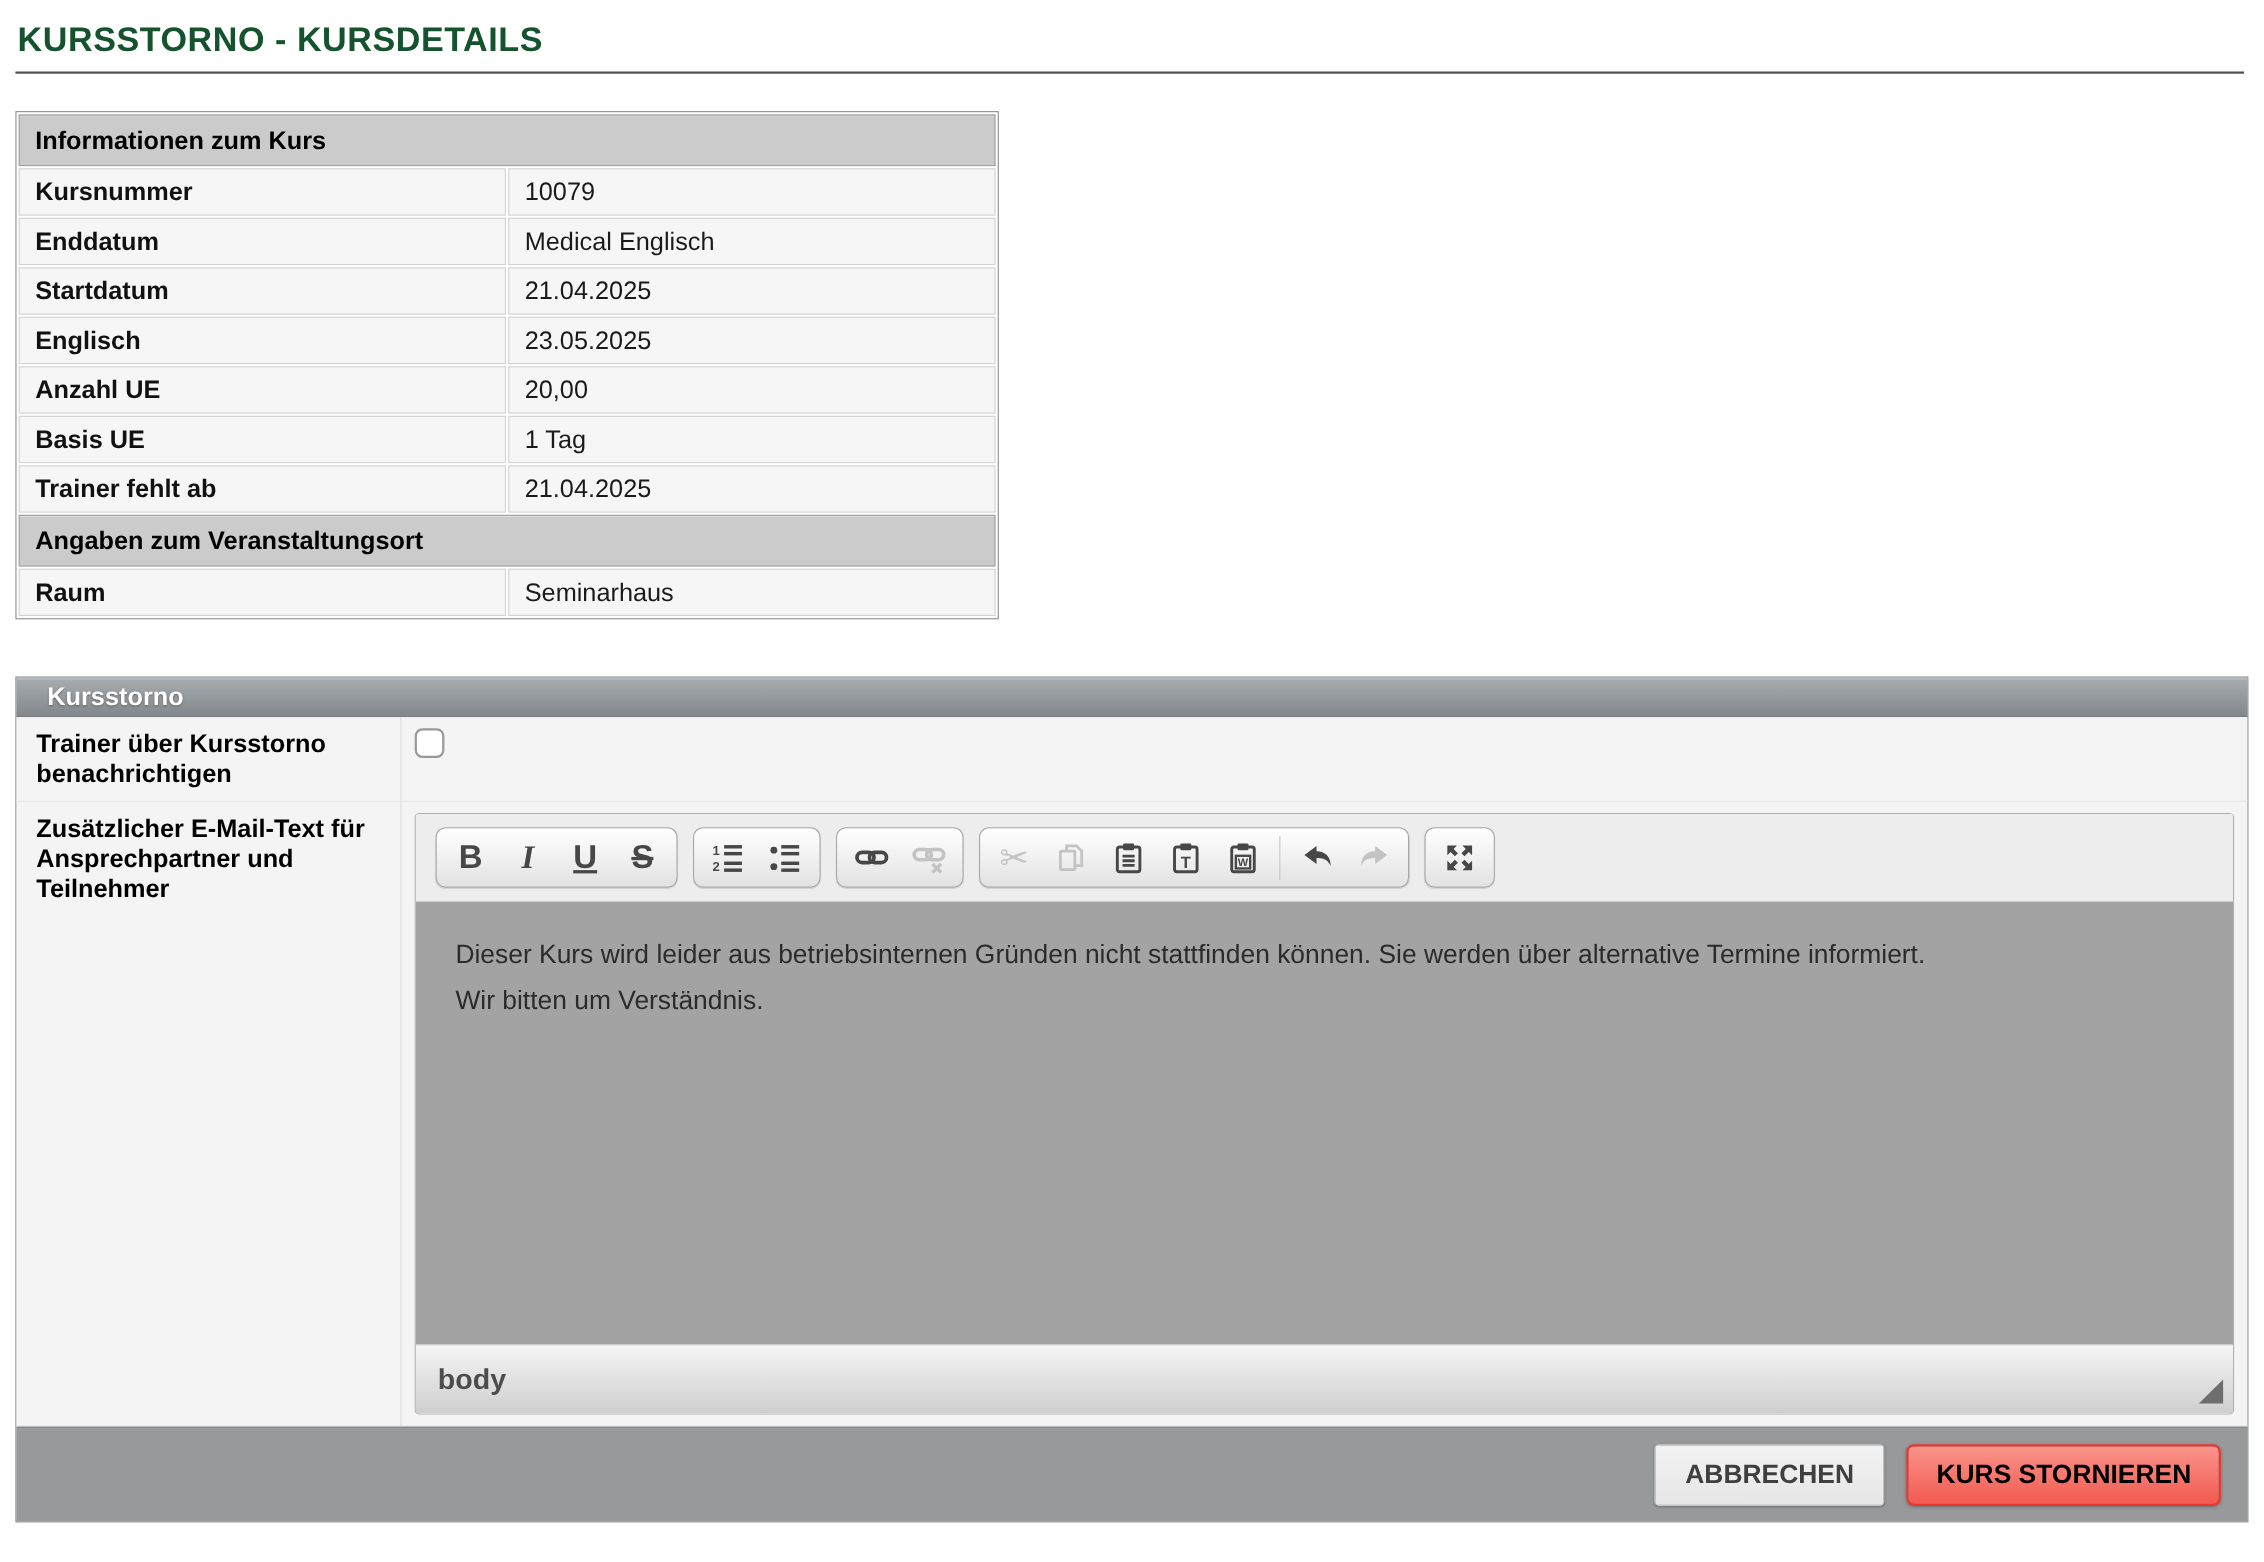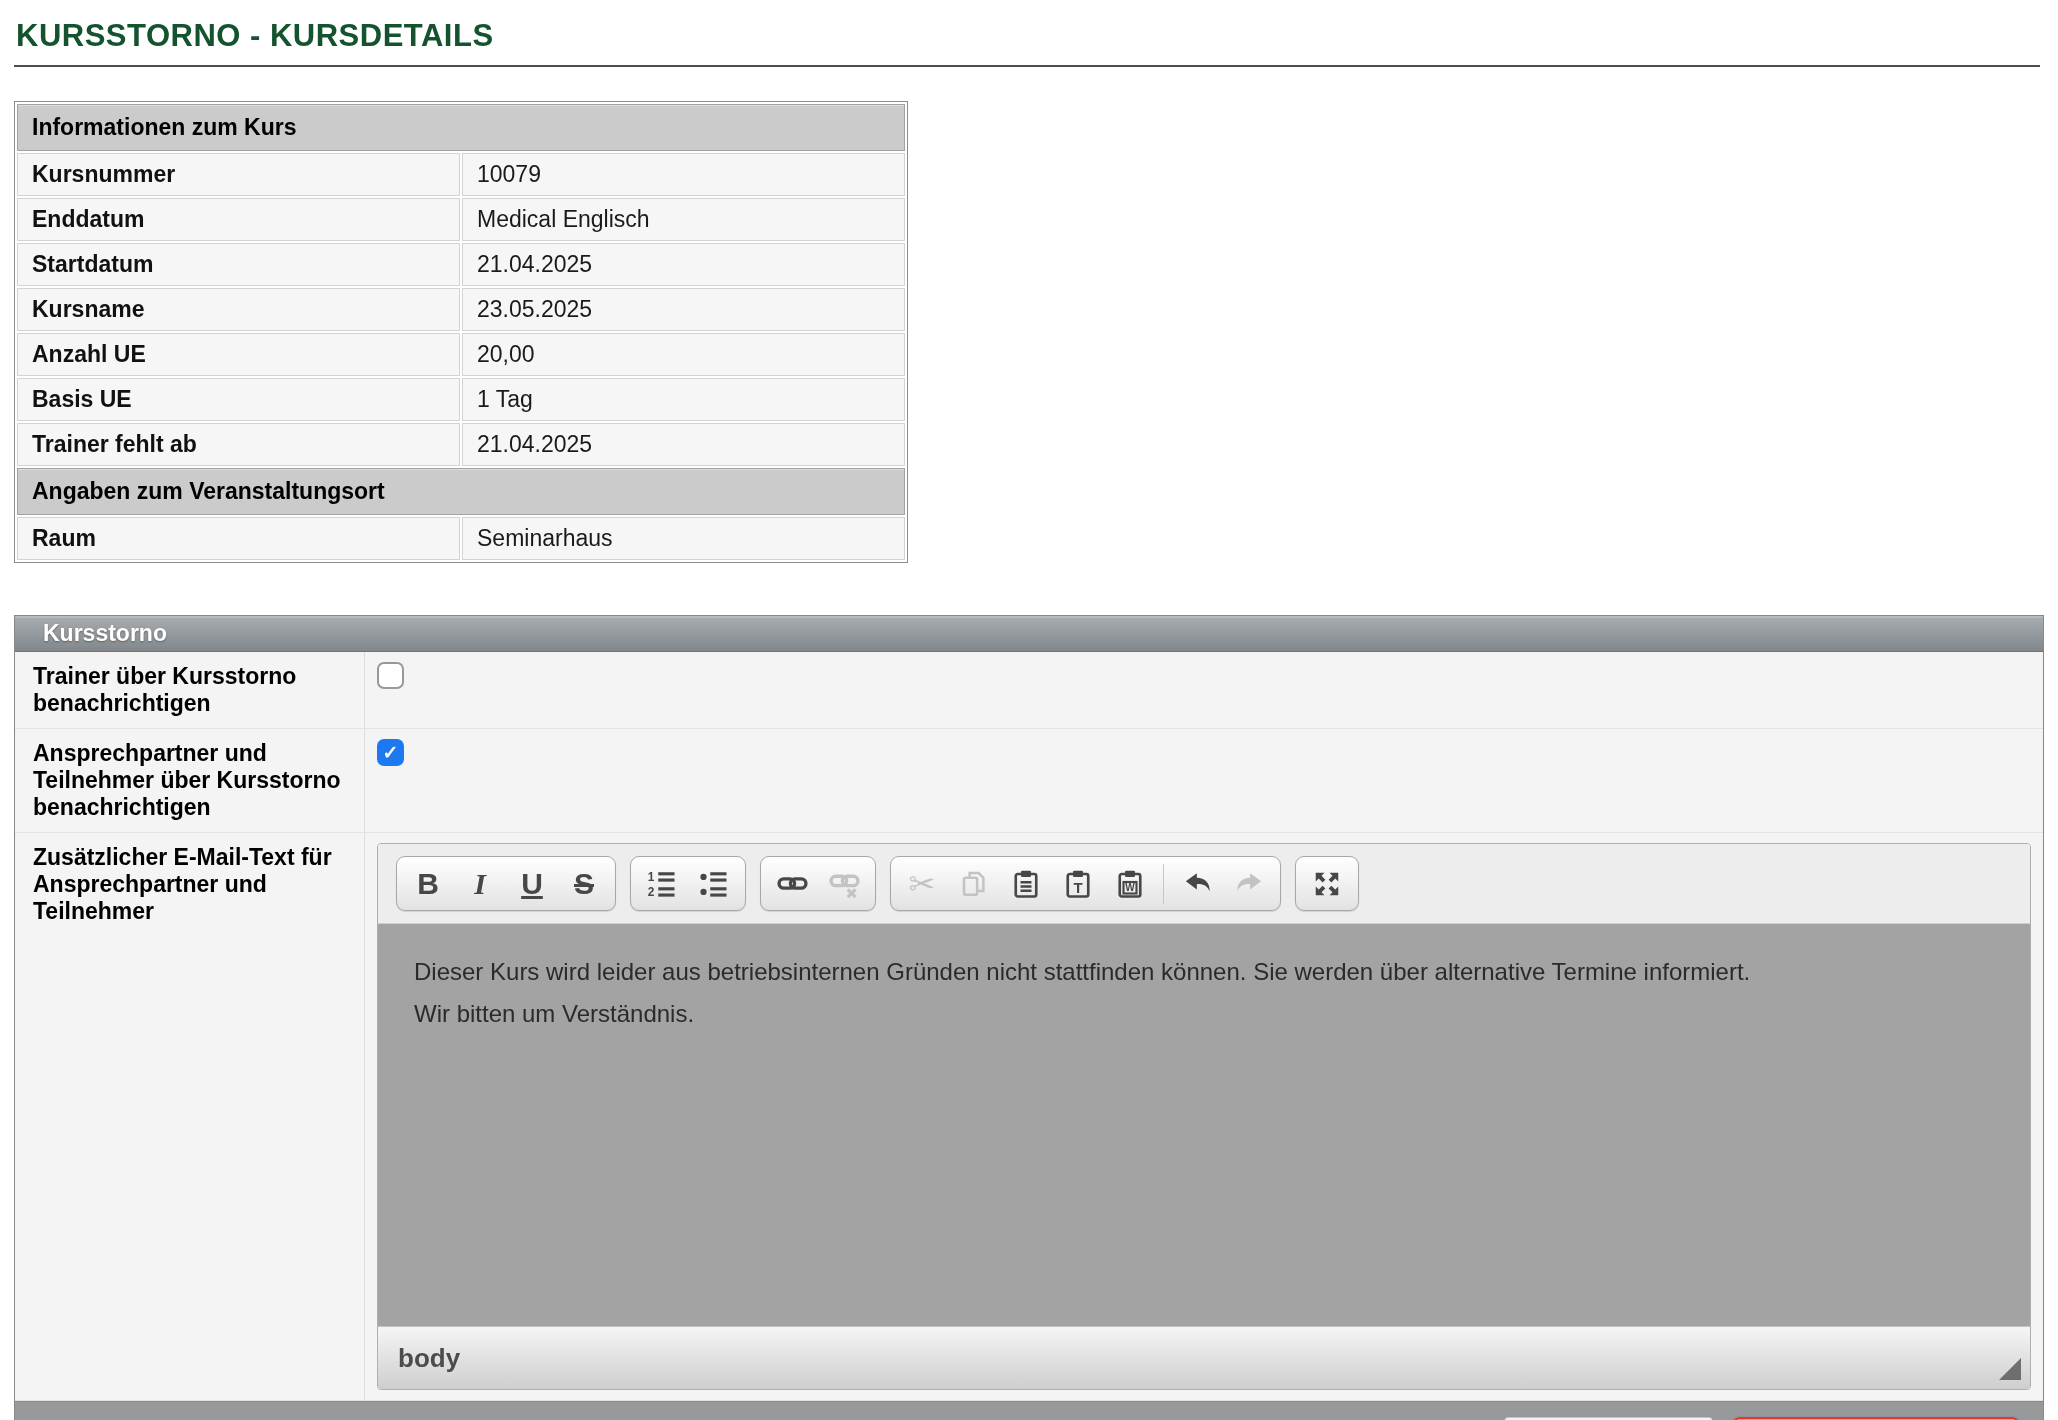--- a/index.html
+++ b/index.html
@@ -211,21 +211,21 @@
     </tr>
     <tr>
       <td class="lbl">Enddatum</td>
       <td class="val">Medical Englisch</td>
     </tr>
     <tr>
       <td class="lbl">Startdatum</td>
       <td class="val">21.04.2025</td>
     </tr>
     <tr>
-      <td class="lbl">Kursname</td>
+      <td class="lbl">Englisch</td>
       <td class="val">23.05.2025</td>
     </tr>
     <tr>
       <td class="lbl">Anzahl UE</td>
       <td class="val">20,00</td>
     </tr>
     <tr>
       <td class="lbl">Basis UE</td>
       <td class="val">1 Tag</td>
     </tr>
@@ -246,26 +246,20 @@
   <div class="panel">
     <div class="panel-header">Kursstorno</div>
 
     <div class="panel-row row-1">
       <div class="row-label">Trainer über Kursstorno benachrichtigen</div>
       <div class="row-value">
         <div class="checkbox"></div>
       </div>
     </div>
 
-    <div class="panel-row row-2">
-      <div class="row-label">Ansprechpartner und Teilnehmer über Kursstorno benachrichtigen</div>
-      <div class="row-value">
-        <div class="checkbox checked">✓</div>
-      </div>
-    </div>
 
     <div class="panel-row row-3">
       <div class="row-label">Zusätzlicher E-Mail-Text für Ansprechpartner und Teilnehmer</div>
       <div class="row-value">
 
         <div class="editor">
 
           <div class="toolbar">
             <span class="tb-group">
               <span class="tb-btn">

